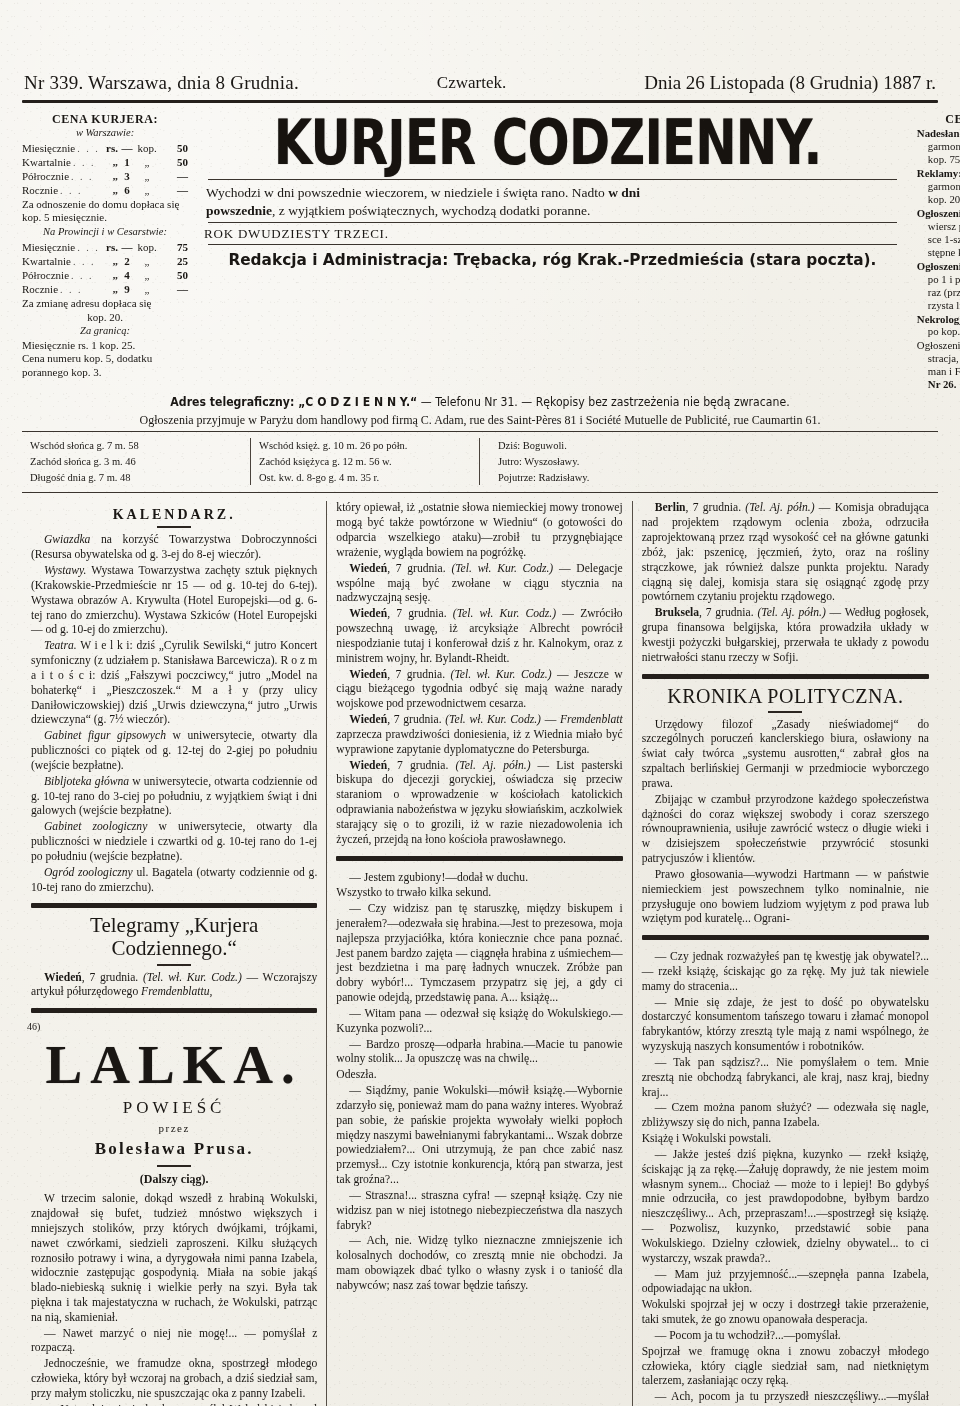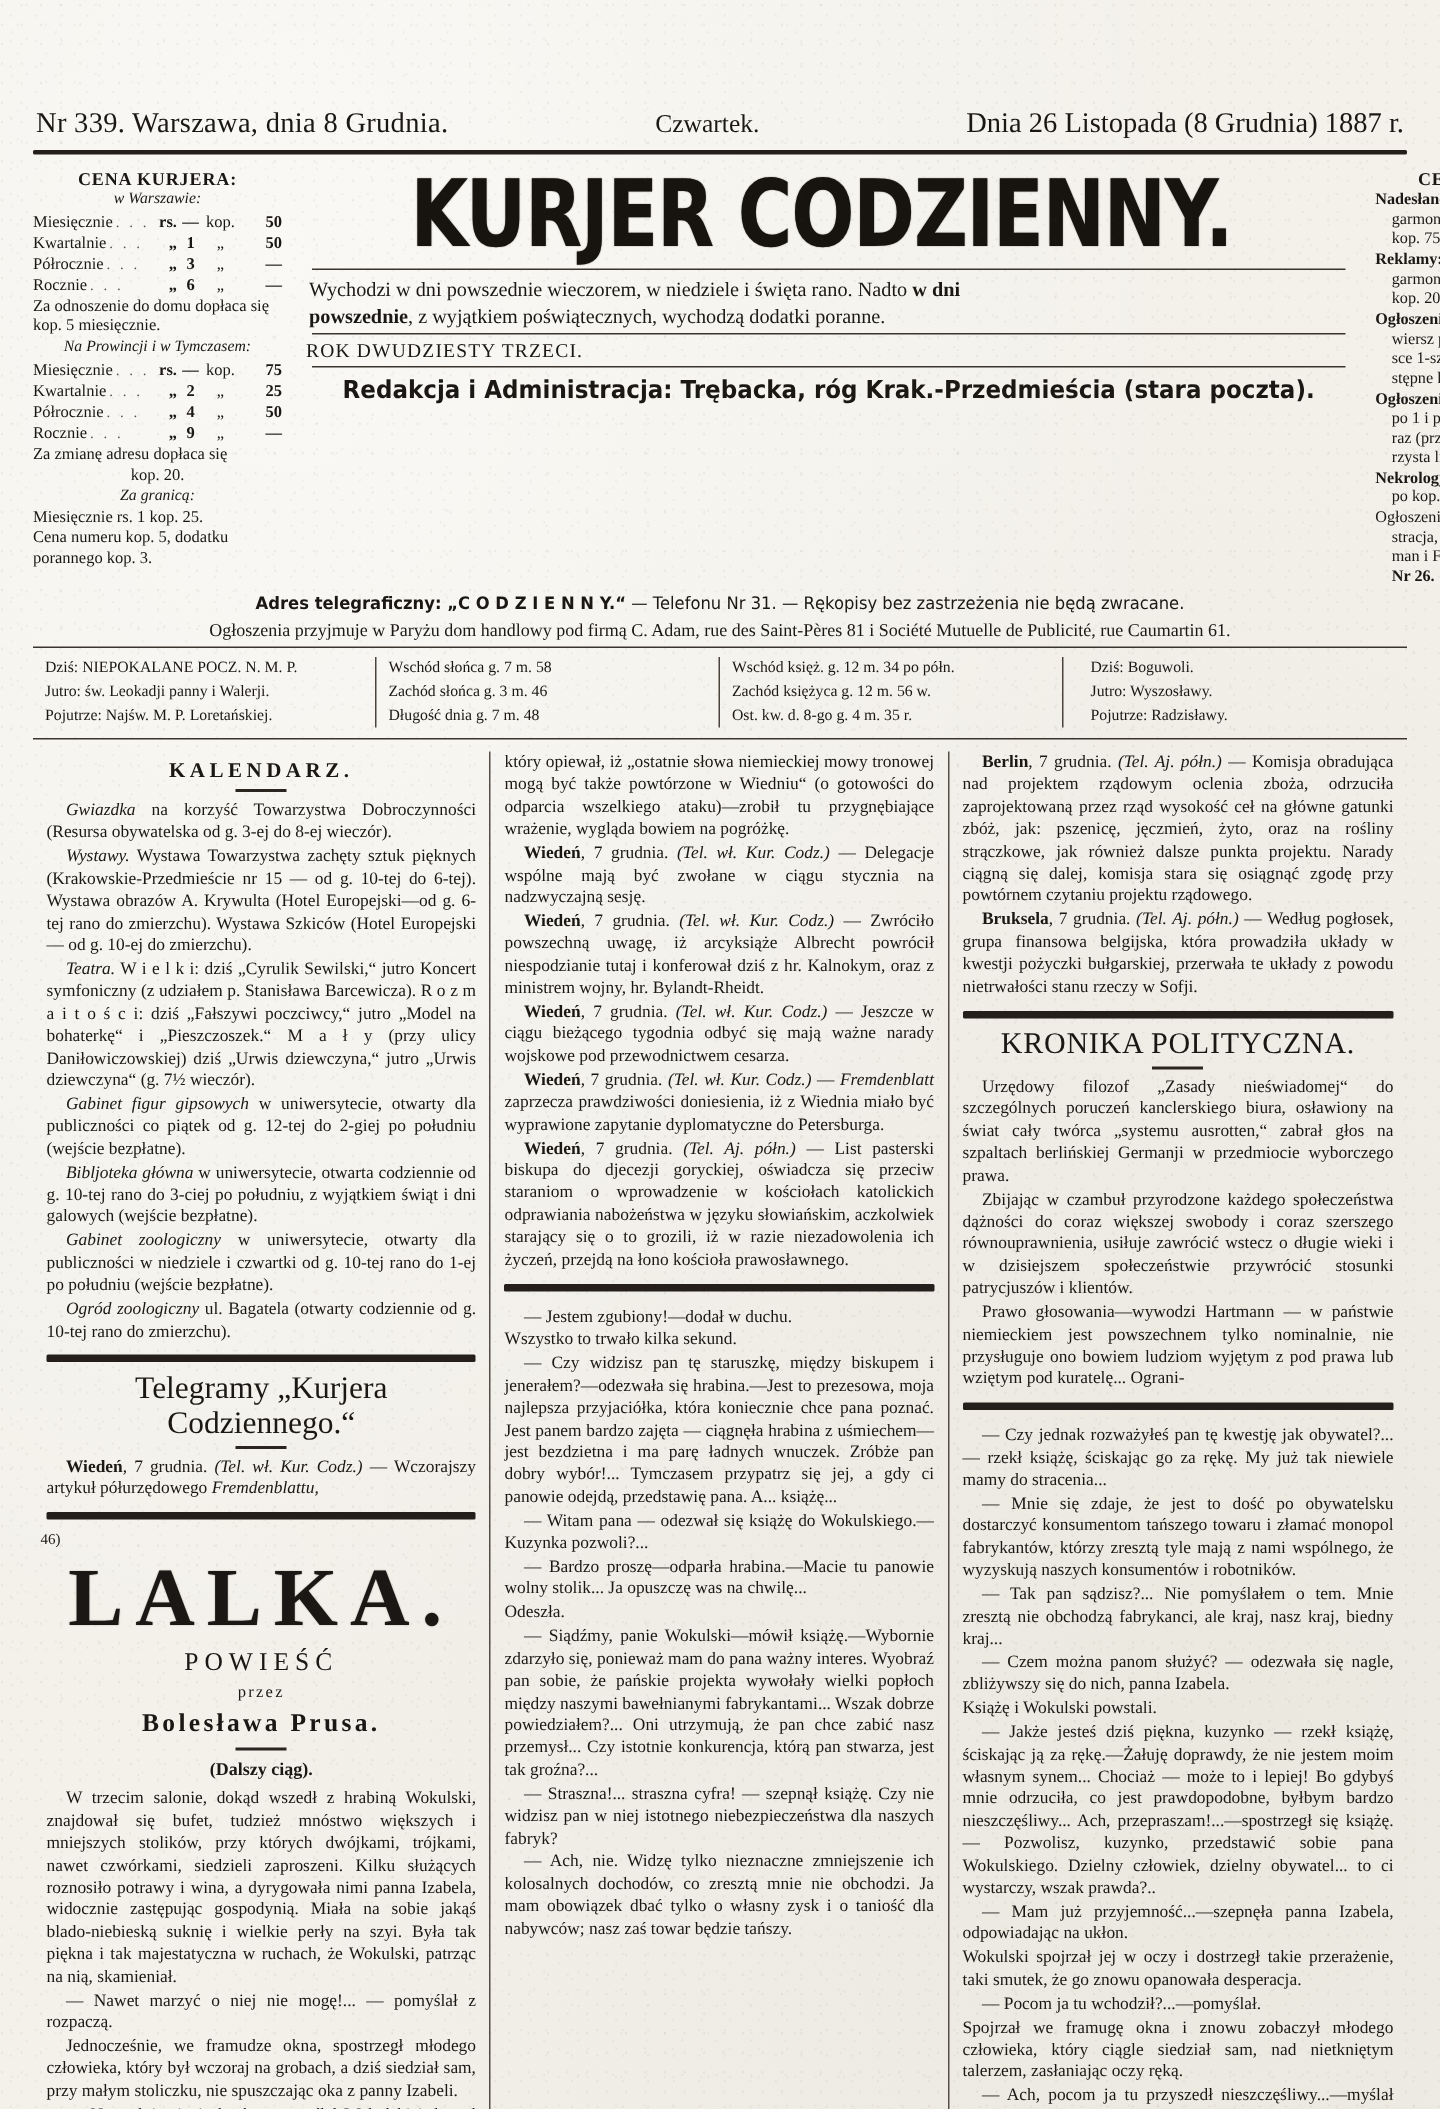--- a/index.html
+++ b/index.html
@@ -222,21 +222,21 @@
         <span class="lbl">Rocznie</span>
         <span class="dots">. . .</span>
         <span class="u">„</span>
         <span class="n">6</span>
         <span class="u2">„</span>
         <span class="k">—</span>
       </div>
 
       <div class="pnote">Za odnoszenie do domu dopłaca się kop. 5 miesięcznie.</div>
 
-      <div class="subhead">Na Prowincji i w Tymczasem:</div>
+      <div class="subhead">Na Prowincji i w Cesarstwie:</div>
 
       <div class="prow">
         <span class="lbl">Miesięcznie</span>
         <span class="dots">. . .</span>
         <span class="u">rs.</span>
         <span class="n">—</span>
         <span class="u2">kop.</span>
         <span class="k">75</span>
       </div>
       <div class="prow">
@@ -330,32 +330,27 @@
 
   <div style="padding:0 4px;">
     <div class="adres" style="text-align:center">
       <b>Adres telegraficzny: </b><b>„C O D Z I E N N Y.“</b><span> — Telefonu Nr 31. — Rękopisy bez zastrzeżenia nie będą zwracane.</span>
     </div>
     <div class="paris">Ogłoszenia przyjmuje w Paryżu dom handlowy pod firmą C. Adam, rue des Saint-Pères 81 i Société Mutuelle de Publicité, rue Caumartin 61.</div>
   </div>
   <div class="rule-thin"></div>
 
   <div class="almanac">
-    <div class="alm-cell c1">
-      <div>Dziś: NIEPOKALANE POCZ. N. M. P.</div>
-      <div>Jutro: św. Leokadji panny i Walerji.</div>
-      <div>Pojutrze: Najśw. M. P. Loretańskiej.</div>
-    </div>
     <div class="alm-cell c2">
       <div>Wschód słońca g. 7 m. 58</div>
       <div>Zachód słońca g. 3 m. 46</div>
       <div>Długość dnia  g. 7 m. 48</div>
     </div>
     <div class="alm-cell c3">
-      <div>Wschód księż.   g. 12 m. 34 po półn.</div>
+      <div>Wschód księż.   g. 10 m. 26 po półn.</div>
       <div>Zachód księżyca g. 12 m. 56 w.</div>
       <div>Ost. kw. d. 8-go  g. 4 m. 35 r.</div>
     </div>
     <div class="alm-cell c4">
       <div>Dziś: Boguwoli.</div>
       <div>Jutro: Wyszosławy.</div>
       <div>Pojutrze: Radzisławy.</div>
     </div>
   </div>
   <div class="rule-thin"></div>

